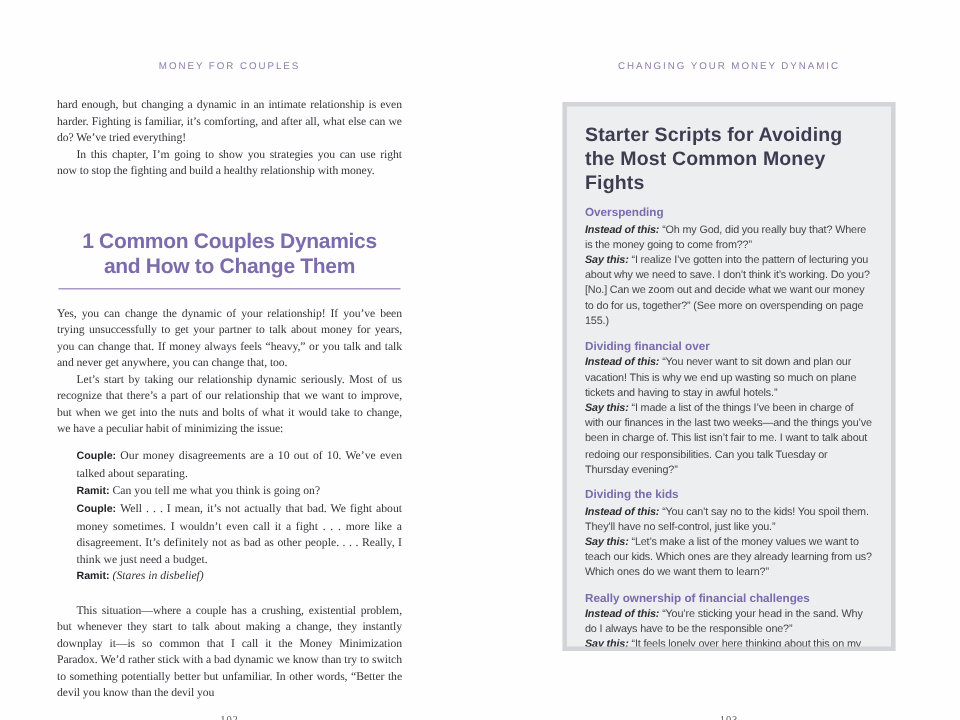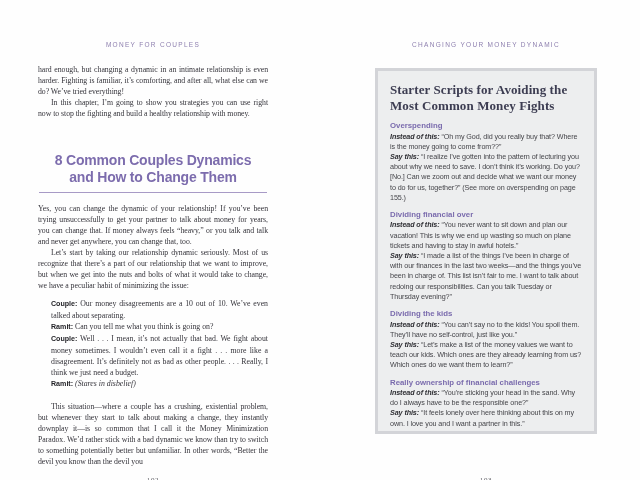--- a/index.html
+++ b/index.html
@@ -42,21 +42,21 @@
     position:absolute;top:452px;left:0;right:0;text-align:center;
     font-size:7px;color:#5a5a60;letter-spacing:0.6px;
   }
 
   .scripts-box{
     position:absolute;top:44px;left:0;width:222px;height:366px;
     box-sizing:border-box;background:#edeeef;border:3px solid #d3d4d8;
     padding:11px 12px 10px 12px;overflow:hidden;
   }
   .box-title{
-    font-family:Liberation Serif, serif;font-weight:bold;
+    font-family:Liberation Sans, sans-serif;font-weight:bold;
     font-size:13px;line-height:16px;color:#3d3d52;max-width:188px;
     letter-spacing:0.1px;
   }
   .bsection{margin-top:7px;}
   .bsec-head{
     font-family:"Liberation Sans",sans-serif;font-weight:bold;
     font-size:7.8px;color:#7a6bad;margin-bottom:1.5px;
   }
   .bitem{
     font-family:"Liberation Sans",sans-serif;font-size:7.2px;
@@ -69,21 +69,21 @@
 
 <div class="spread">
 
   <div class="page page-left">
     <div class="running-head">MONEY FOR COUPLES</div>
     <div class="flow-top">
         <div class="para">hard enough, but changing a dynamic in an intimate relationship is even harder. Fighting is familiar, it’s comforting, and after all, what else can we do? We’ve tried everything!</div>
         <div class="para indent">In this chapter, I’m going to show you strategies you can use right now to stop the fighting and build a healthy relationship with money.</div>
       </div>
     <div class="chapter-heading">
-      <div>8 Common Couples Dynamics</div>
+      <div>1 Common Couples Dynamics</div>
       <div>and How to Change Them</div>
     </div>
     <div class="heading-rule"></div>
     <div class="flow-main">
       <div>
           <div class="para">Yes, you can change the dynamic of your relationship! If you’ve been trying unsuccessfully to get your partner to talk about money for years, you can change that. If money always feels “heavy,” or you talk and talk and never get anywhere, you can change that, too.</div>
           <div class="para indent">Let’s start by taking our relationship dynamic seriously. Most of us recognize that there’s a part of our relationship that we want to improve, but when we get into the nuts and bolts of what it would take to change, we have a peculiar habit of minimizing the issue:</div>
         </div>
       <div class="dialogue">
           <div class="turn"><b class="speaker">Couple: </b><span>Our money disagreements are a 10 out of 10. We’ve even talked about separating.</span></div>

